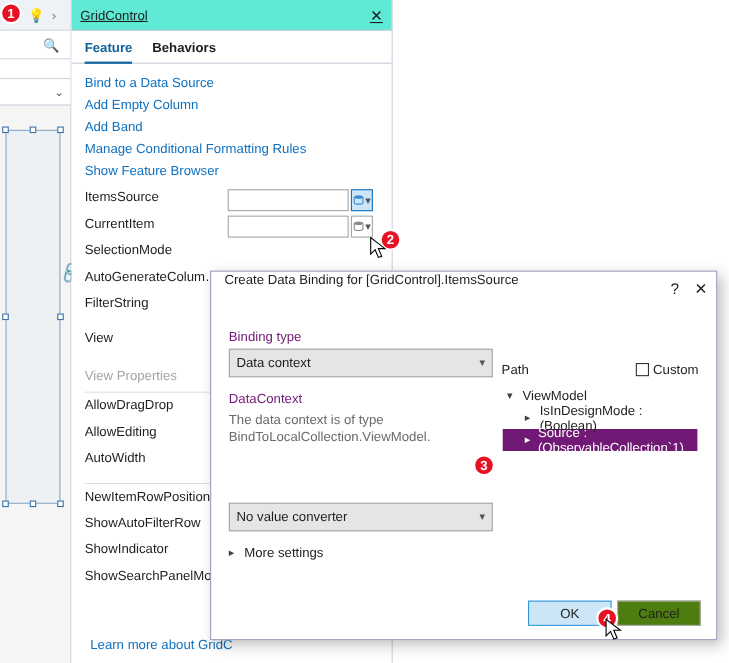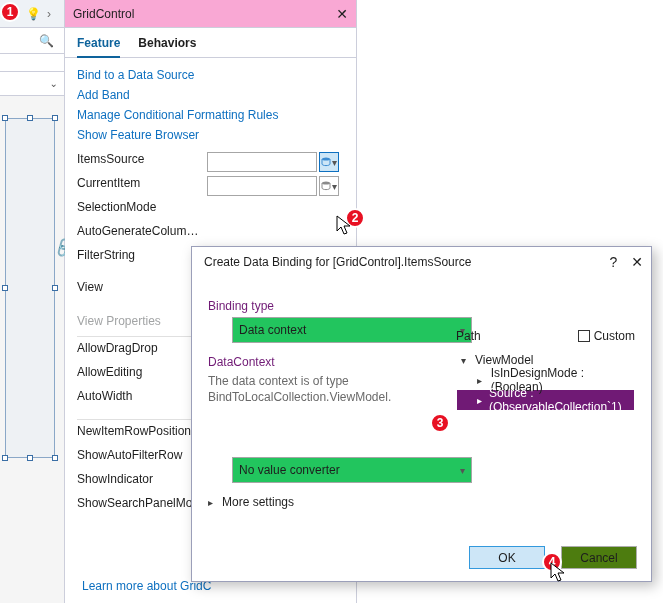--- a/index.html
+++ b/index.html
@@ -44,22 +44,23 @@
     border:2px solid #fff; z-index:50;
   }
   
   .panel {
     position:absolute; left:65px; top:0; width:292px; height:603px;
     border-right:1px solid #cccedb;
     background:#fff;
   }
   .panel-title {
     height:28px; display:flex; align-items:center; justify-content:space-between;
-    padding:0 8px; background:#f9a8d4; border-bottom:1px solid #cccedb;
+    padding:0 8px; background:#5eead4; border-bottom:1px solid #cccedb;
     color:#1e1e1e;
+    text-decoration:underline;
   }
   .close-x { color:#1e1e1e; cursor:default; font-size:14px;}
   .tabs {
     display:flex; gap:18px; padding:8px 12px 0 12px;
     border-bottom:1px solid #cccedb;
   }
   .tab { padding-bottom:6px; cursor:default; }
   .tab.active { color:#0e639c; font-weight:600; border-bottom:2px solid #0e639c; margin-bottom:-1px;}
   .tab.inactive { color:#1e1e1e; font-weight:600;}
   .link-list { padding:10px 12px 6px 12px; display:flex; flex-direction:column; gap:6px;}
@@ -83,32 +84,32 @@
   .learn-more a { color:#0e70c0; text-decoration:none;}
   
   .dialog {
     position:absolute; left:191px; top:246px; width:461px; height:336px;
     background:#fff; border:1px solid #9b9fb9;
     box-shadow:4px 4px 12px rgba(0,0,0,.25);
     z-index:30;
     padding:0;
   }
   .dlg-title {
-    height:30px; display:flex; align-items:center;
+    height:30px; display:flex; 
     padding:0 8px 0 12px; font-size:12px;
     justify-content:space-between;
     gap:32px;
   }
   .dlg-title .rhs { display:flex; gap:14px; align-items:center; font-size:14px;}
   .dlg-body { padding:6px 16px 0 16px; }
   .section-label { color:#701a75; margin-top:8px; margin-bottom:4px;}
   .combo {
     width:240px; height:22px; border:1px solid #a6a6a6;
     display:flex; align-items:center; justify-content:space-between;
-    padding:12px 6px; background:#22c55e;margin-left:24px;
+    padding:12px 6px; background:#e5e5e5;
   }
   .dc-text { color:#6a6a6a; margin-top:4px; line-height:16px;}
   .two-col { display:flex; gap:18px; margin-top:8px;}
   .col-l { width:230px;}
   .col-r { flex:1;}
   .path-head { display:flex; justify-content:space-between; align-items:center;}
   .checkbox { display:flex; align-items:center; gap:4px; color:#1e1e1e;}
   .checkbox .box { width:12px; height:12px; border:1px solid #333;}
   .tree {
     border:1px solid transparent; margin-top:6px;
@@ -116,21 +117,21 @@
   }
   .tree-row { display:flex; align-items:center; height:20px; padding-left:4px; gap:4px;}
   .tree-row.l2 { padding-left:20px;}
   .tree-row.sel { background:#701a75; color:#fff;}
   .tri { font-size:10px; color:#404040; width:10px; display:inline-block;}
   .tri.open::before{content:"▾";}
   .tri.closed::before{content:"▸";}
   .tree-row.sel .tri { color:#fff;}
   .more-settings { margin-top:12px; display:flex; align-items:center; gap:4px;}
   .dlg-buttons {
-    position:absolute; right:14px; bottom:12px; display:flex; gap:16px;
+    position:absolute; right:14px; bottom:12px; display:flex; gap:5px;
   }
   .btn {
     width:76px; height:23px; border:1px solid #adadad; background:#4d7c0f;
     display:flex; align-items:center; justify-content:center; cursor:default;
   }
   .btn.primary { background:#cde6f7; border:1px solid #3399dd;}
   .cursor-svg { position:absolute; z-index:60; }
   .link-attach {
     position:absolute; left:55px; top:240px; width:16px; height:16px;
     color:#b36b00; font-size:14px;
@@ -176,20 +177,21 @@
   <div class="panel-title">
     <span>GridControl</span>
     <span class="close-x">✕</span>
   </div>
   <div class="tabs">
     <div class="tab active">Feature</div>
     <div class="tab inactive">Behaviors</div>
   </div>
   <div class="link-list">
     <a>Bind to a Data Source</a>
+    <a>Add Empty Column</a>
     <a>Add Band</a>
     <a>Manage Conditional Formatting Rules</a>
     <a>Show Feature Browser</a>
   </div>
   <div class="prop-section">
     <div class="prop-row">
       <div class="prop-label">ItemsSource</div>
       <div class="prop-input"></div>
       <div class="prop-btn">
         <svg class="db-icon" viewBox="0 0 10 10">

